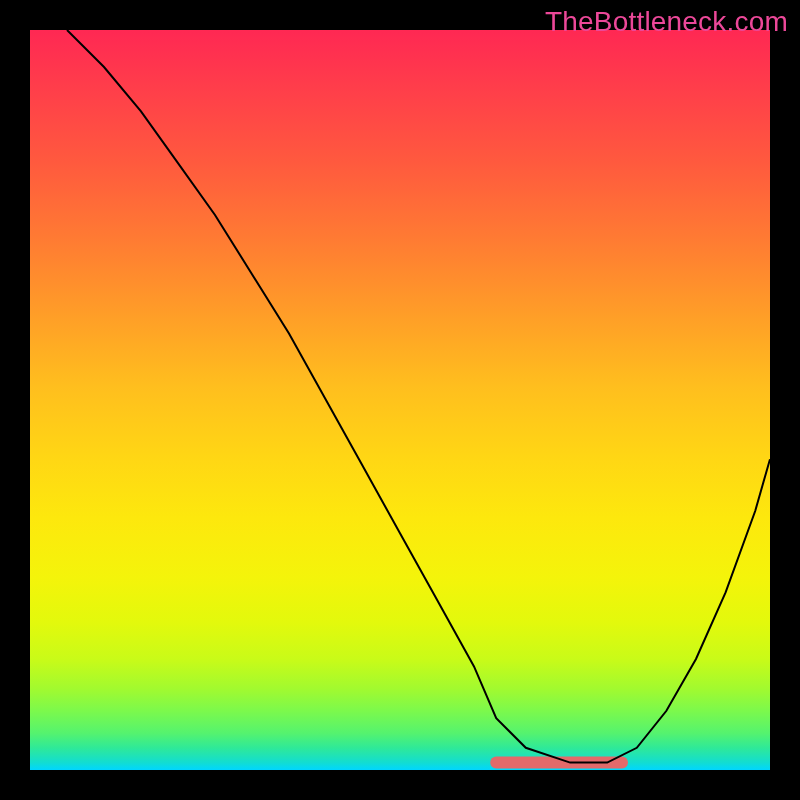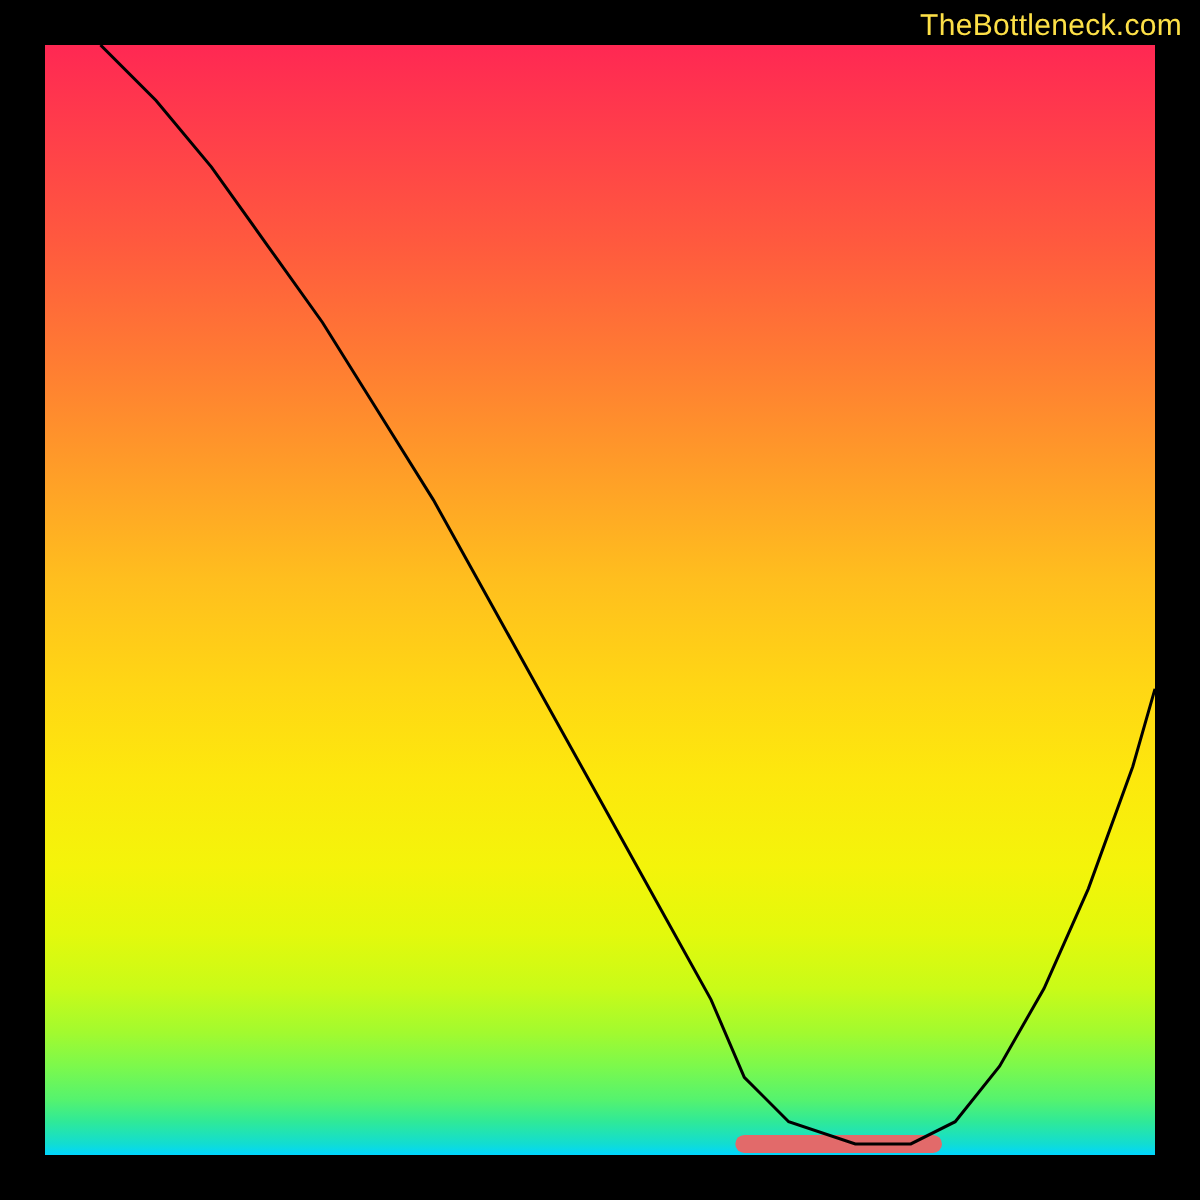--- a/index.html
+++ b/index.html
@@ -14,22 +14,22 @@
   .frame {
     position: relative;
     width: 800px;
     height: 800px;
     background: #000;
   }
   .watermark {
     position: absolute;
     top: 6px;
     right: 12px;
-    color: #fde047;
-    font-size: 20px;
+    color: #ec4899;
+    font-size: 28px;
     font-weight: 500;
     z-index: 20;
     letter-spacing: 0.2px;
   }
   .plot-viewport {
     position: absolute;
     left: 30px;
     top: 30px;
     width: 740px;
     height: 740px;

